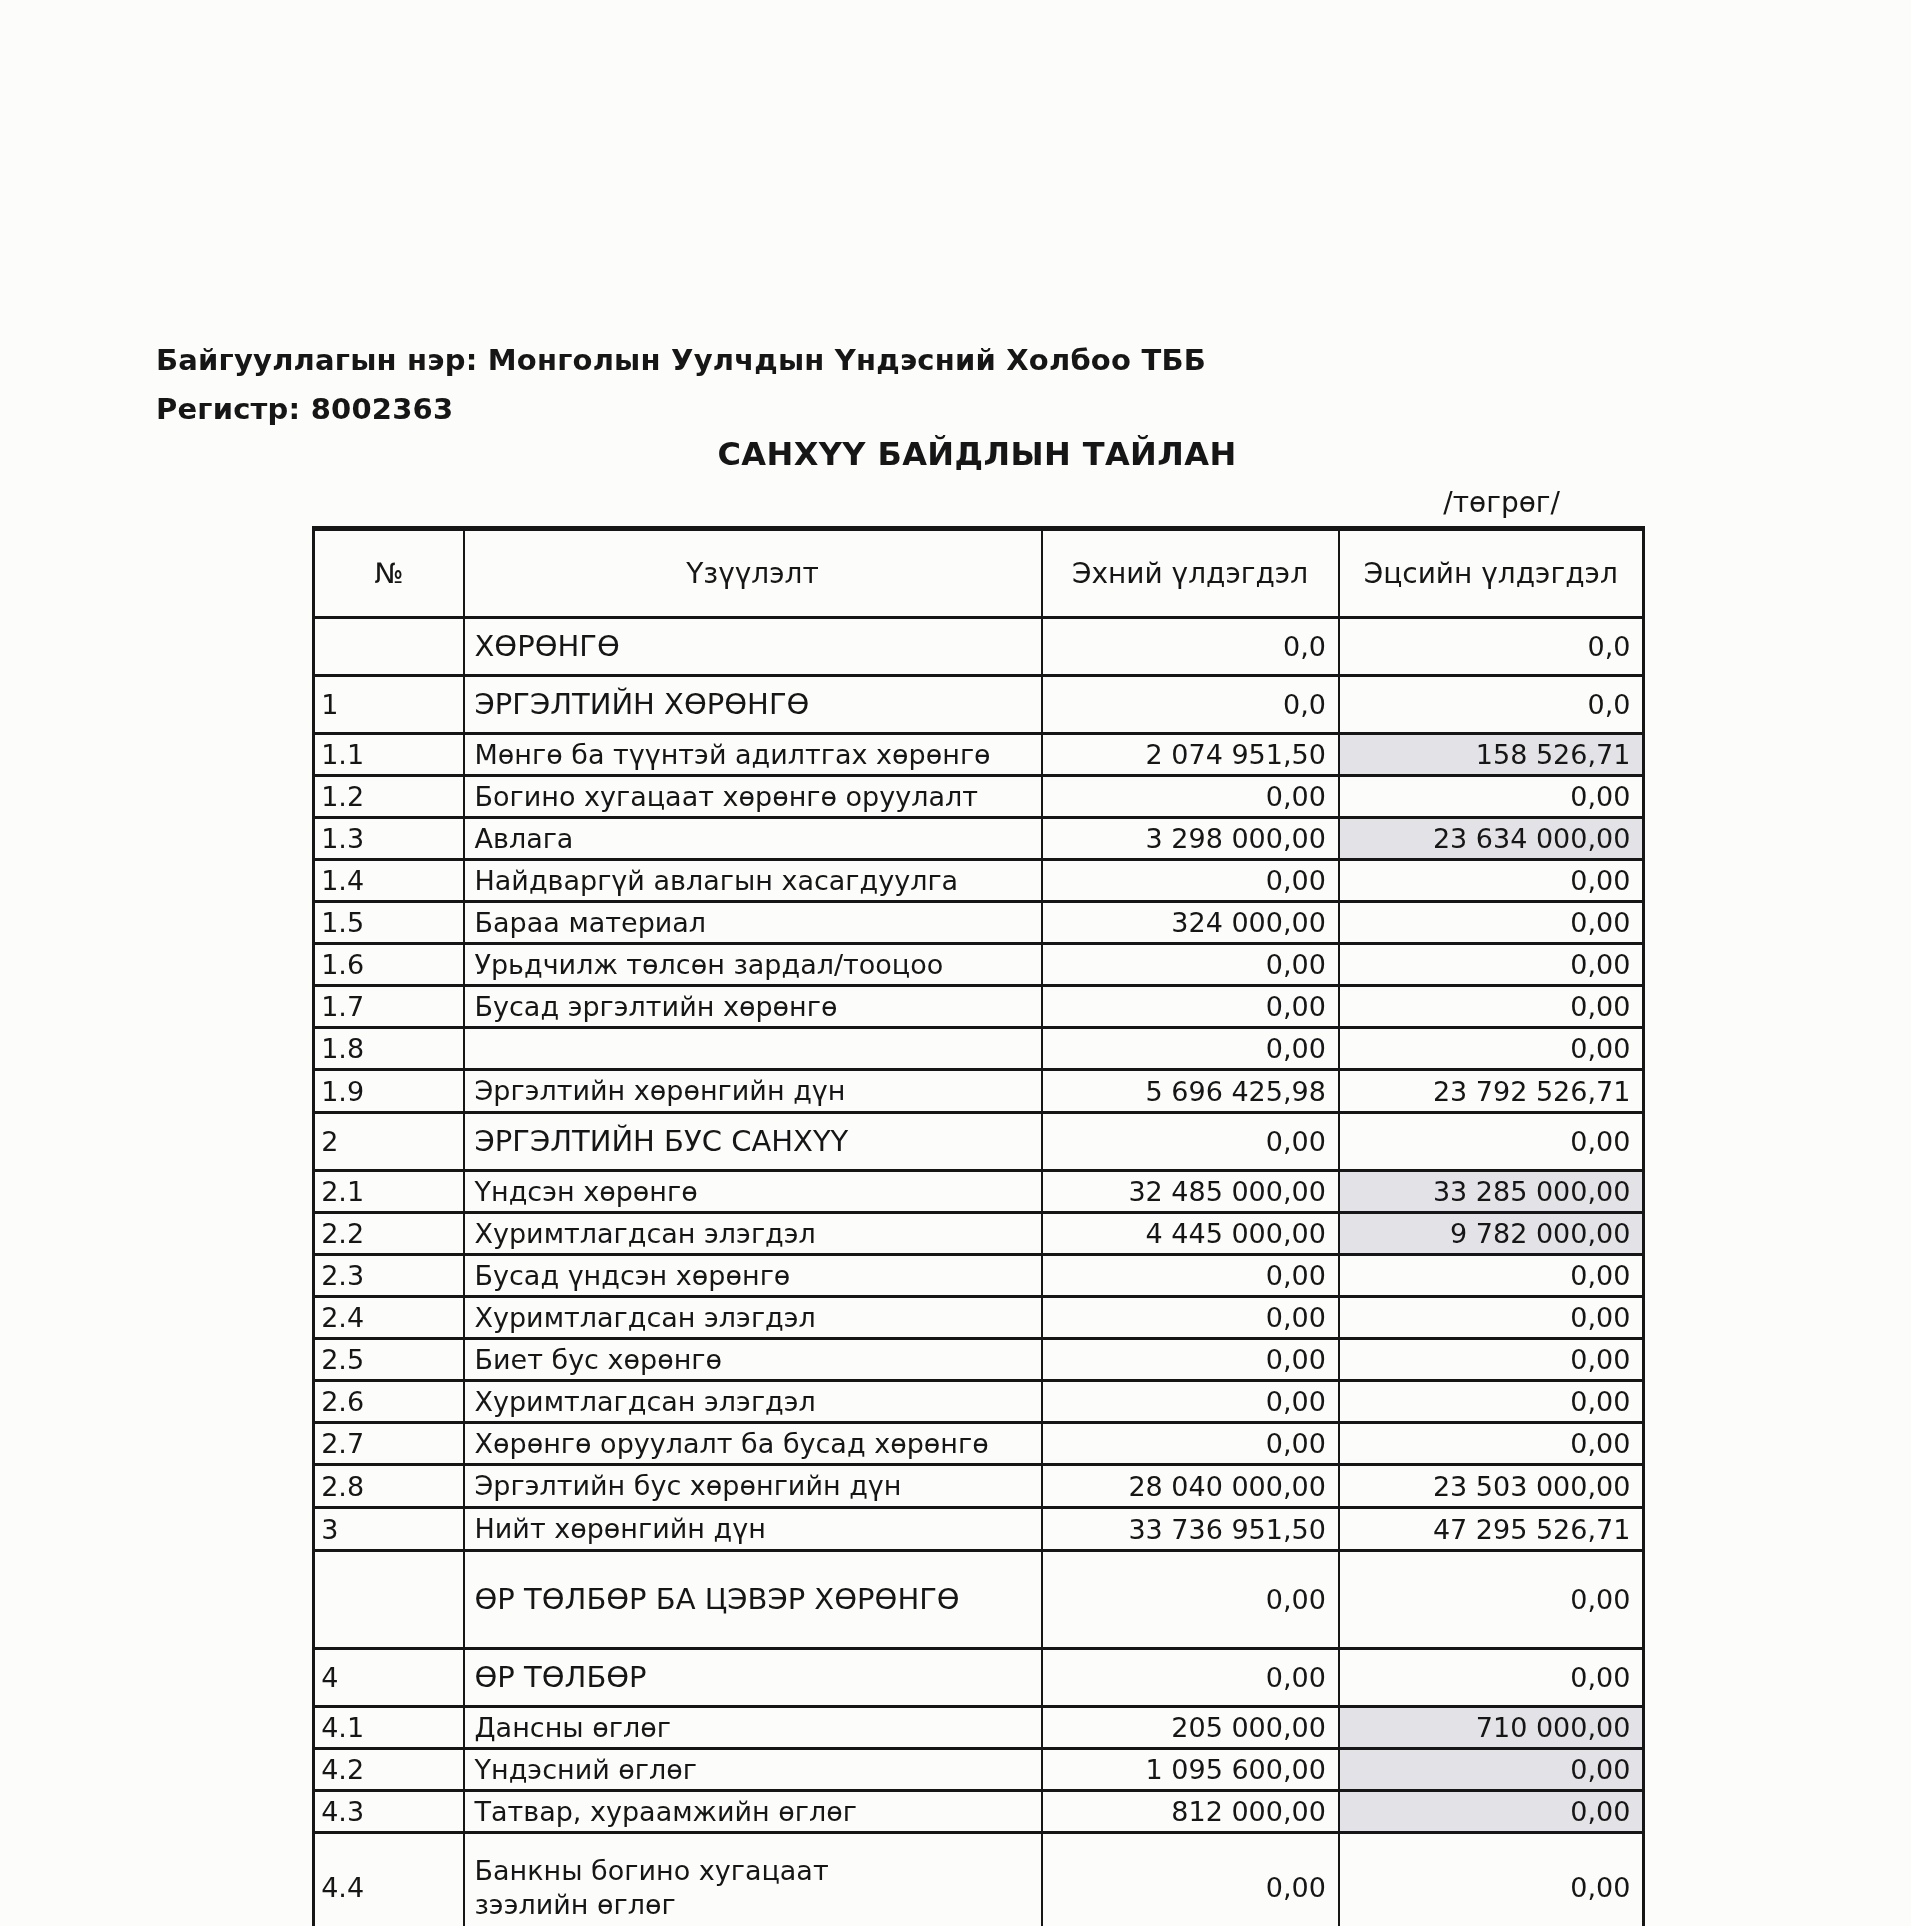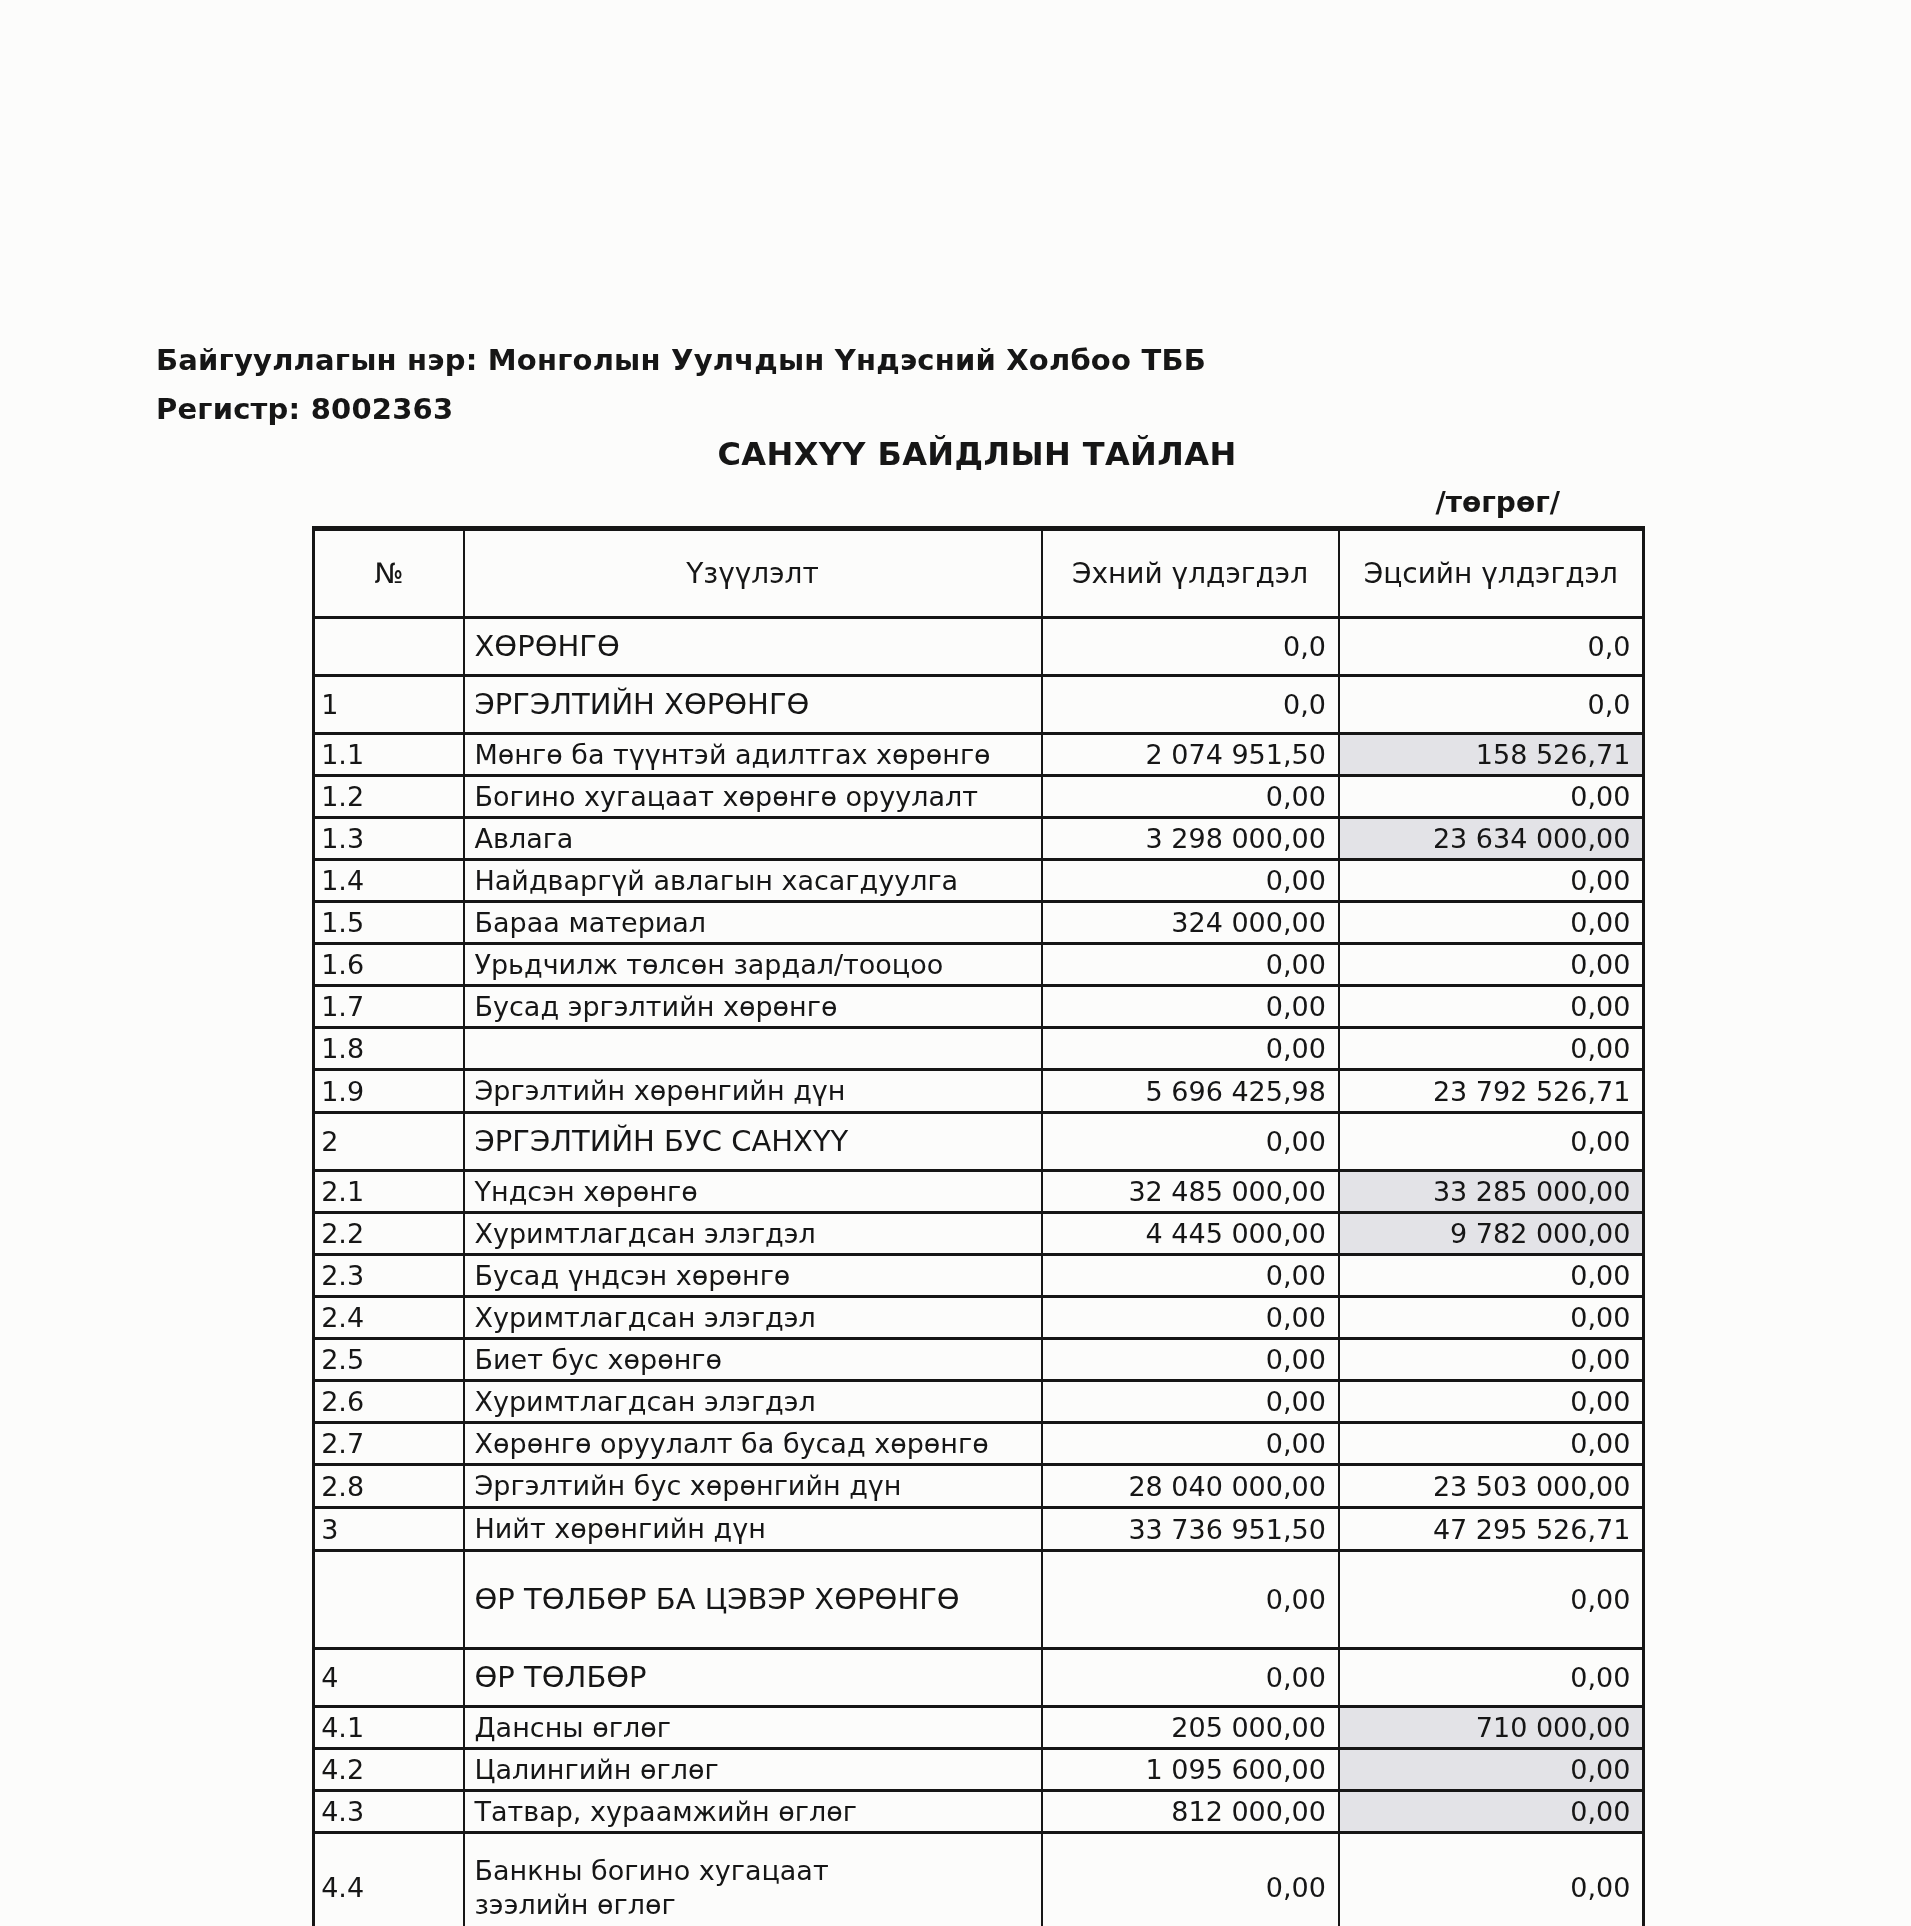--- a/index.html
+++ b/index.html
@@ -29,21 +29,21 @@
     white-space:nowrap;
   }
   .report-title{
     position:absolute;left:312px;top:435px;width:1330px;
     text-align:center;
     font-size:32px;font-weight:700;letter-spacing:0.4px;
   }
   .currency-note{
     position:absolute;left:312px;top:486px;width:1248px;
     text-align:right;
-    font-size:28px;font-weight:700;
+    font-size:28px;font-weight:400;
   }
   table.balance{
     position:absolute;left:312px;top:526px;
     width:1330px;
     border-collapse:collapse;table-layout:fixed;
     background:var(--paper);
   }
   table.balance col.c-no{width:150px;}
   table.balance col.c-label{width:578px;}
   table.balance col.c-open{width:297px;}
@@ -246,21 +246,21 @@
           <td class="num-cell">0,00</td>
         </tr>
         <tr class="item">
           <td class="no-cell">4.1</td>
           <td class="label-cell"><span class="cell-text">Дансны өглөг</span></td>
           <td class="num-cell">205 000,00</td>
           <td class="num-cell shaded">710 000,00</td>
         </tr>
         <tr class="item">
           <td class="no-cell">4.2</td>
-          <td class="label-cell"><span class="cell-text">Цалингийн өглөг</span></td>
+          <td class="label-cell"><span class="cell-text">Үндэсний өглөг</span></td>
           <td class="num-cell">1 095 600,00</td>
           <td class="num-cell shaded">0,00</td>
         </tr>
         <tr class="item">
           <td class="no-cell">4.3</td>
           <td class="label-cell"><span class="cell-text">Татвар, хураамжийн өглөг</span></td>
           <td class="num-cell">812 000,00</td>
           <td class="num-cell shaded">0,00</td>
         </tr>
         <tr class="item-tall">

